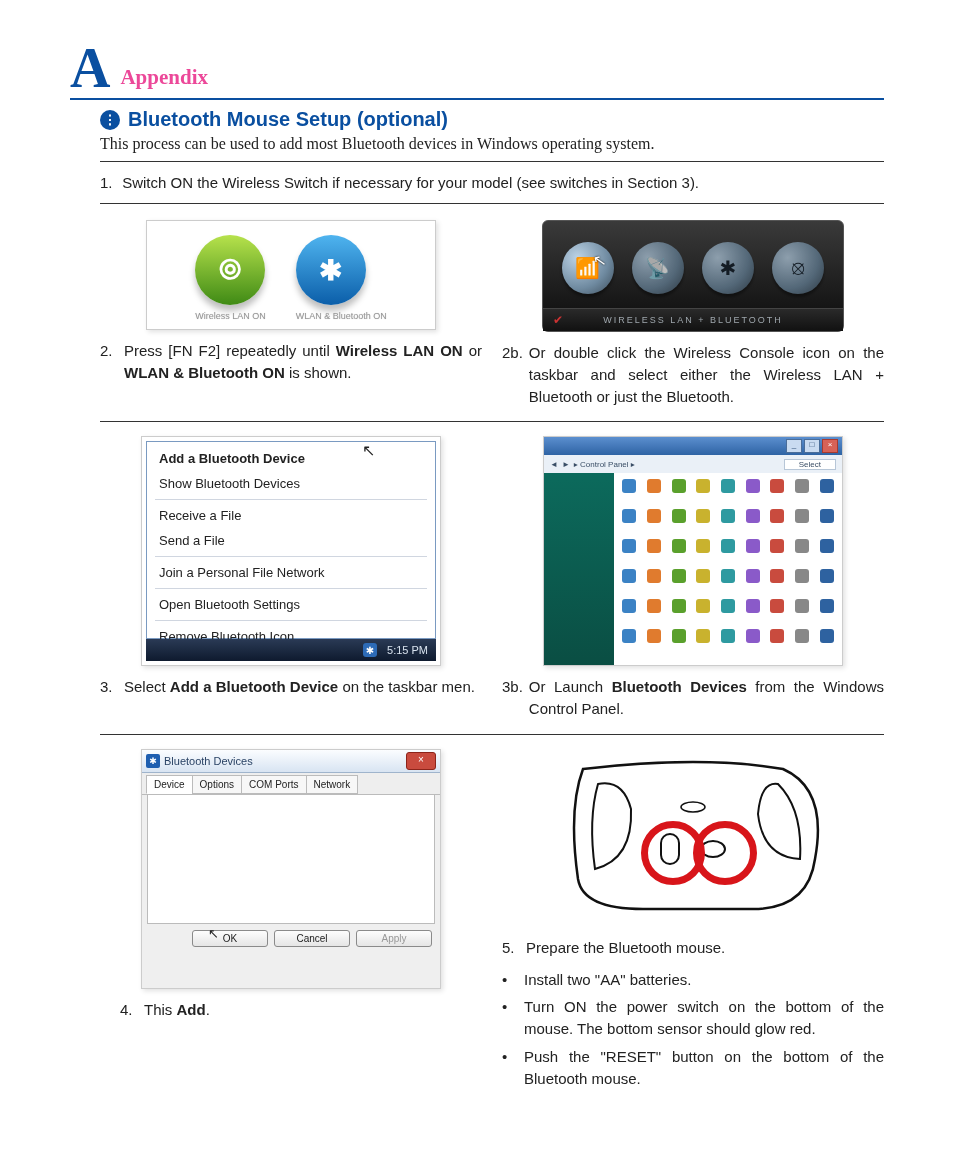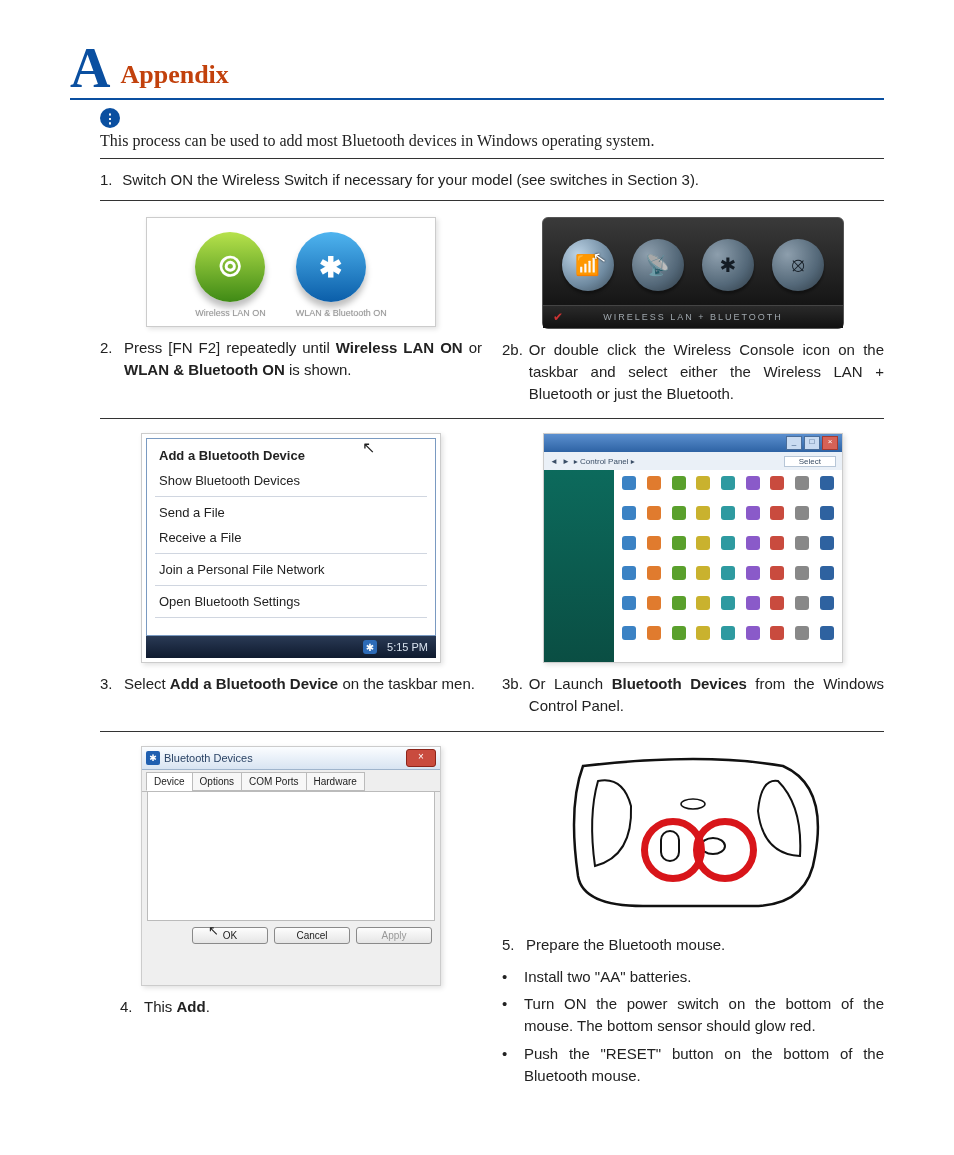--- a/index.html
+++ b/index.html
@@ -1,19 +1,19 @@
 <!DOCTYPE html>
 <html><head>
 <meta charset="utf-8">
 <style>
   html,body{margin:0;padding:0;background:#fff;font-family:Arial,Helvetica,sans-serif;color:#222;}
   .page{width:954px;min-height:1155px;box-sizing:border-box;padding:40px 70px 60px 70px;position:relative;margin:0 auto;}
   .appendix-head{display:flex;align-items:flex-end;border-bottom:2px solid #0a4fa0;padding-bottom:2px;margin-bottom:6px;}
   .appendix-A{font-family:"Times New Roman",serif;font-size:56px;line-height:1;font-weight:bold;color:#0a4fa0;margin-right:10px;}
-  .appendix-label{font-family:"Times New Roman",serif;font-size:26px;font-weight:bold;color:#c2410c;padding-bottom:6px;}
+  .appendix-label{font-family:"Times New Roman",serif;font-size:21px;font-weight:bold;color:#ec4899;padding-bottom:6px;}
   .section-head{display:flex;align-items:center;gap:8px;margin:8px 0 4px 30px;}
   .bt-badge{width:20px;height:20px;border-radius:50%;background:#0a4fa0;display:flex;align-items:center;justify-content:center;color:#fff;font-size:13px;font-weight:bold;}
   .section-title{font-size:20px;font-weight:bold;color:#0a4fa0;}
   .intro{font-family:"Times New Roman",serif;font-size:16px;margin:4px 0 8px 30px;}
   .hr{height:1px;background:#333;margin:6px 0 10px 30px;}
   .step-full{margin:0 0 0 30px;font-size:15px;line-height:1.4;}
   .step-num{display:inline-block;min-width:18px;}
   .two-col{display:flex;gap:20px;margin:16px 0 0 30px;}
   .col{flex:1 1 50%;}
   .fig{border:1px solid #ccc;box-shadow:2px 2px 5px rgba(0,0,0,.12);background:#fff;position:relative;box-sizing:border-box;}
@@ -83,20 +83,21 @@
 
 <div class="page">
 
   <div class="appendix-head">
     <div class="appendix-A">A</div>
     <div class="appendix-label">Appendix</div>
   </div>
 
   <div class="section-head">
     <div class="bt-badge">⋮</div>
+    <div class="section-title">Bluetooth Mouse Setup (optional)</div>
   </div>
   <div class="intro">This process can be used to add most Bluetooth devices in Windows operating system.</div>
 
   <div class="hr"></div>
 
   <div class="step-full">
     <span class="step-num">1.</span>
     <span>Switch ON the Wireless Switch if necessary for your model (see switches in Section 3).</span>
   </div>
 
@@ -141,27 +142,28 @@
 
   <div class="hr2"></div>
 
   <div class="two-col" style="margin-top:0;">
     <div class="col">
       <div class="fig menu">
         <div class="menu-box">
           <div class="menu-item bold">Add a Bluetooth Device</div>
           <div class="menu-item">Show Bluetooth Devices</div>
           <div class="menu-sep"></div>
+          <div class="menu-item">Receive a File</div>
           <div class="menu-item">Send a File</div>
-          <div class="menu-item">Receive a File</div>
           <div class="menu-sep"></div>
           <div class="menu-item">Join a Personal File Network</div>
           <div class="menu-sep"></div>
           <div class="menu-item">Open Bluetooth Settings</div>
           <div class="menu-sep"></div>
+          <div class="menu-item">Remove Bluetooth Icon</div>
         </div>
         <div class="menu-cursor">↖</div>
         <div class="taskbar">
           <span class="taskbar-bt">✱</span>
           <span>5:15 PM</span>
         </div>
       </div>
       <div class="step-text num-hang">
         <span>3.</span>
         <span>
@@ -366,21 +368,21 @@
           <div class="l">
               <div class="bico">✱</div>
               <span>Bluetooth Devices</span>
             </div>
           <div class="x">×</div>
         </div>
         <div class="bt-tabs">
           <div class="bt-tab active">Device</div>
           <div class="bt-tab">Options</div>
           <div class="bt-tab">COM Ports</div>
-          <div class="bt-tab">Hardware</div>
+          <div class="bt-tab">Network</div>
         </div>
         <div class="bt-body"></div>
         <div class="bt-foot">
           <div class="bt-btn">OK</div>
           <div class="bt-btn">Cancel</div>
           <div class="bt-btn dim">Apply</div>
         </div>
         <div class="bt-cursor" style="left:66px;top:176px;">↖</div>
       </div>
       <div class="step-text num-hang" style="margin-left:20px;">

